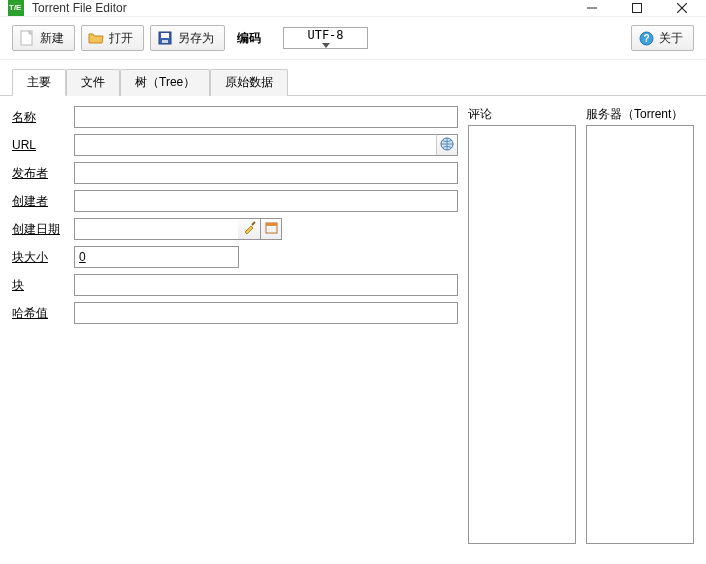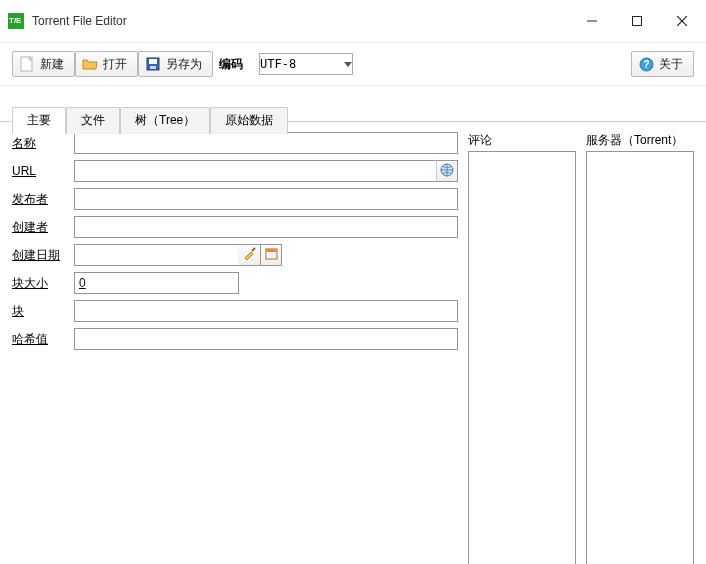--- a/index.html
+++ b/index.html
@@ -5,21 +5,21 @@
   * { box-sizing: border-box; margin: 0; padding: 0; }
   body {
     font-family: "Microsoft YaHei", "SimSun", Arial, sans-serif;
     font-size: 12px;
     background: #fff;
     width: 706px;
     height: 564px;
     overflow: hidden;
   }
   .titlebar {
-    height: 43px;
+    height: 17px;
     display: flex;
     align-items: center;
     padding: 0 2px 0 8px;
     background: #fff;
     border-bottom: 1px solid #eee;
   }
   .titlebar .app-icon {
     width: 16px; height: 16px;
     background: #2ca02c;
     margin-right: 8px;
@@ -38,68 +38,70 @@
   .win-btn {
     width: 45px; height: 28px;
     display: flex; align-items: center; justify-content: center;
     color: #222;
   }
   .win-btn svg { width: 10px; height: 10px; }
   .toolbar {
     display: flex;
     align-items: center;
     padding: 8px 12px;
+    gap: 6px;
     border-bottom: 1px solid #eee;
   }
   .tbtn {
     height: 26px;
     padding: 0 10px 0 6px;
     display: flex;
     align-items: center;
     gap: 5px;
     background: linear-gradient(#fcfcfc, #eee);
     border: 1px solid #b8b8b8;
     border-radius: 2px;
     font-size: 12px;
     color: #222;
   }
   .tbtn .ico { width: 16px; height: 16px; display: flex; align-items: center; justify-content: center; }
   .spacer { flex: 1; }
   .enc-label { margin-left: 6px; margin-right: 16px; font-weight: bold; }
   .enc-select {
     height: 22px;
-    width: 94px;
+    width: 85px;
     border: 1px solid #aaa;
     background: #fff;
     display: flex;
     align-items: center;
-    padding: 0 0;
+    padding: 0 20px;
     justify-content: space-between;
     font-family: monospace;
+    flex-direction: column;
   }
   .enc-select .arrow {
     width: 0; height: 0;
     border-left: 4px solid transparent;
     border-right: 4px solid transparent;
     border-top: 5px solid #555;
   }
   .tabs-row {
     display: flex;
     padding: 8px 12px 0 12px;
     border-bottom: 1px solid #ccc;
   }
   .tab {
     padding: 4px 14px;
     border: 1px solid #ccc;
     border-bottom: none;
     background: #f4f4f4;
     margin-right: 0px;
     font-size: 12px;
     position: relative;
-    top: 13px;
+    top: 1px;
     border-radius: 2px 2px 0 0;
   }
   .tab.active {
     background: #fff;
     border-bottom: 1px solid #fff;
   }
   .content {
     display: flex;
     padding: 10px 12px 12px 12px;
     height: calc(564px - 30px - 44px - 30px);

